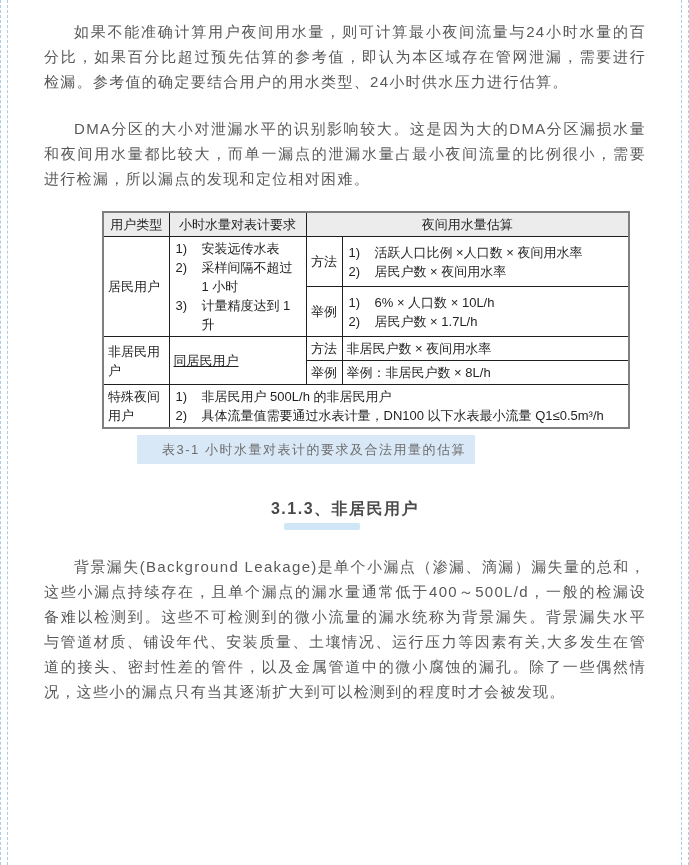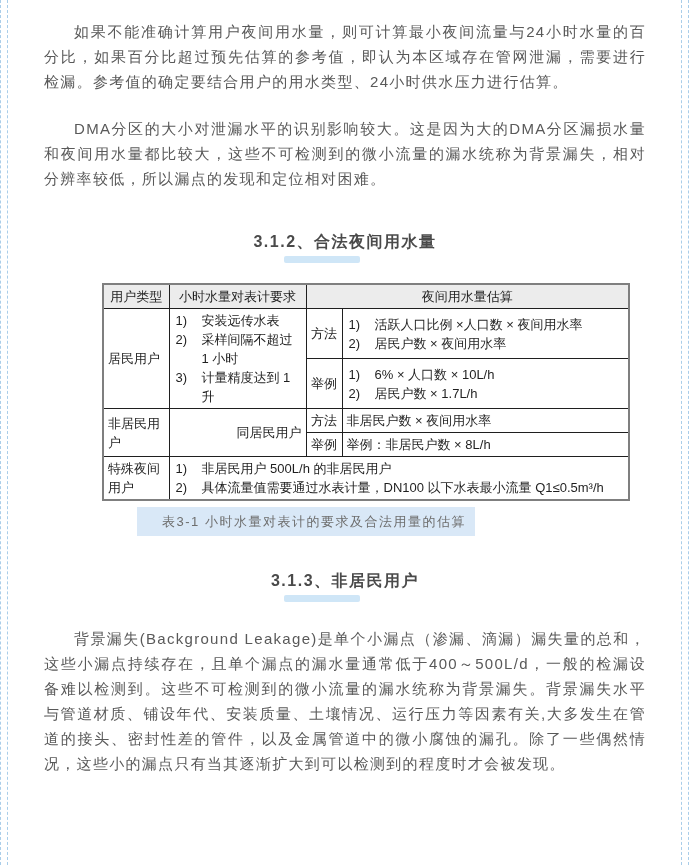--- a/index.html
+++ b/index.html
@@ -69,21 +69,21 @@
     overflow:hidden;
   }
   table.data-table th{
     background:#ececec;
     text-align:center;
     height:19px;
   }
   .cell-user{text-align:left;padding-left:5px;}
   .cell-user-top{vertical-align:top;padding-top:3px;}
   .cell-label{text-align:center;}
-  .cell-center{text-align:right;}
+  .cell-center{text-align:left;text-decoration:underline;}
   .cell-list{vertical-align:top;padding-top:3px;}
   .itm{display:flex;}
   .itm .n{flex:none;width:26px;padding-left:2px;}
   .itm .t{flex:1;}
   .special-row td{line-height:22px;}
   .table-caption{
     width:fit-content;
     margin:6px 0 0 109px;
     background:#d9e8f7;
     color:#6e6e6e;
@@ -92,26 +92,22 @@
     padding:6px 9px 5px 25px;
   }
 </style>
 </head>
 <body>
 
 <div class="page">
 
   <p class="para para-1">如果不能准确计算用户夜间用水量，则可计算最小夜间流量与24小时水量的百分比，如果百分比超过预先估算的参考值，即认为本区域存在管网泄漏，需要进行检漏。参考值的确定要结合用户的用水类型、24小时供水压力进行估算。</p>
 
-  <p class="para para-2">DMA分区的大小对泄漏水平的识别影响较大。这是因为大的DMA分区漏损水量和夜间用水量都比较大，这些不可检测到的微小流量的漏水统称为背景漏失，相对分辨率较低，所以漏点的发现和定位相对困难。</p>
+  <p class="para para-2">DMA分区的大小对泄漏水平的识别影响较大。这是因为大的DMA分区漏损水量和夜间用水量都比较大，而单一漏点的泄漏水量占最小夜间流量的比例很小，需要进行检漏，所以漏点的发现和定位相对困难。</p>
 
-  <div class="section-heading">
-    <div class="heading-text">3.1.2、合法夜间用水量</div>
-    <div class="heading-underline"></div>
-  </div>
 
 
   <div class="table-wrap">
     <table class="data-table">
       <colgroup>
         <col style="width:66px">
         <col style="width:137px">
         <col style="width:36px">
         <col style="width:287px">
       </colgroup>

